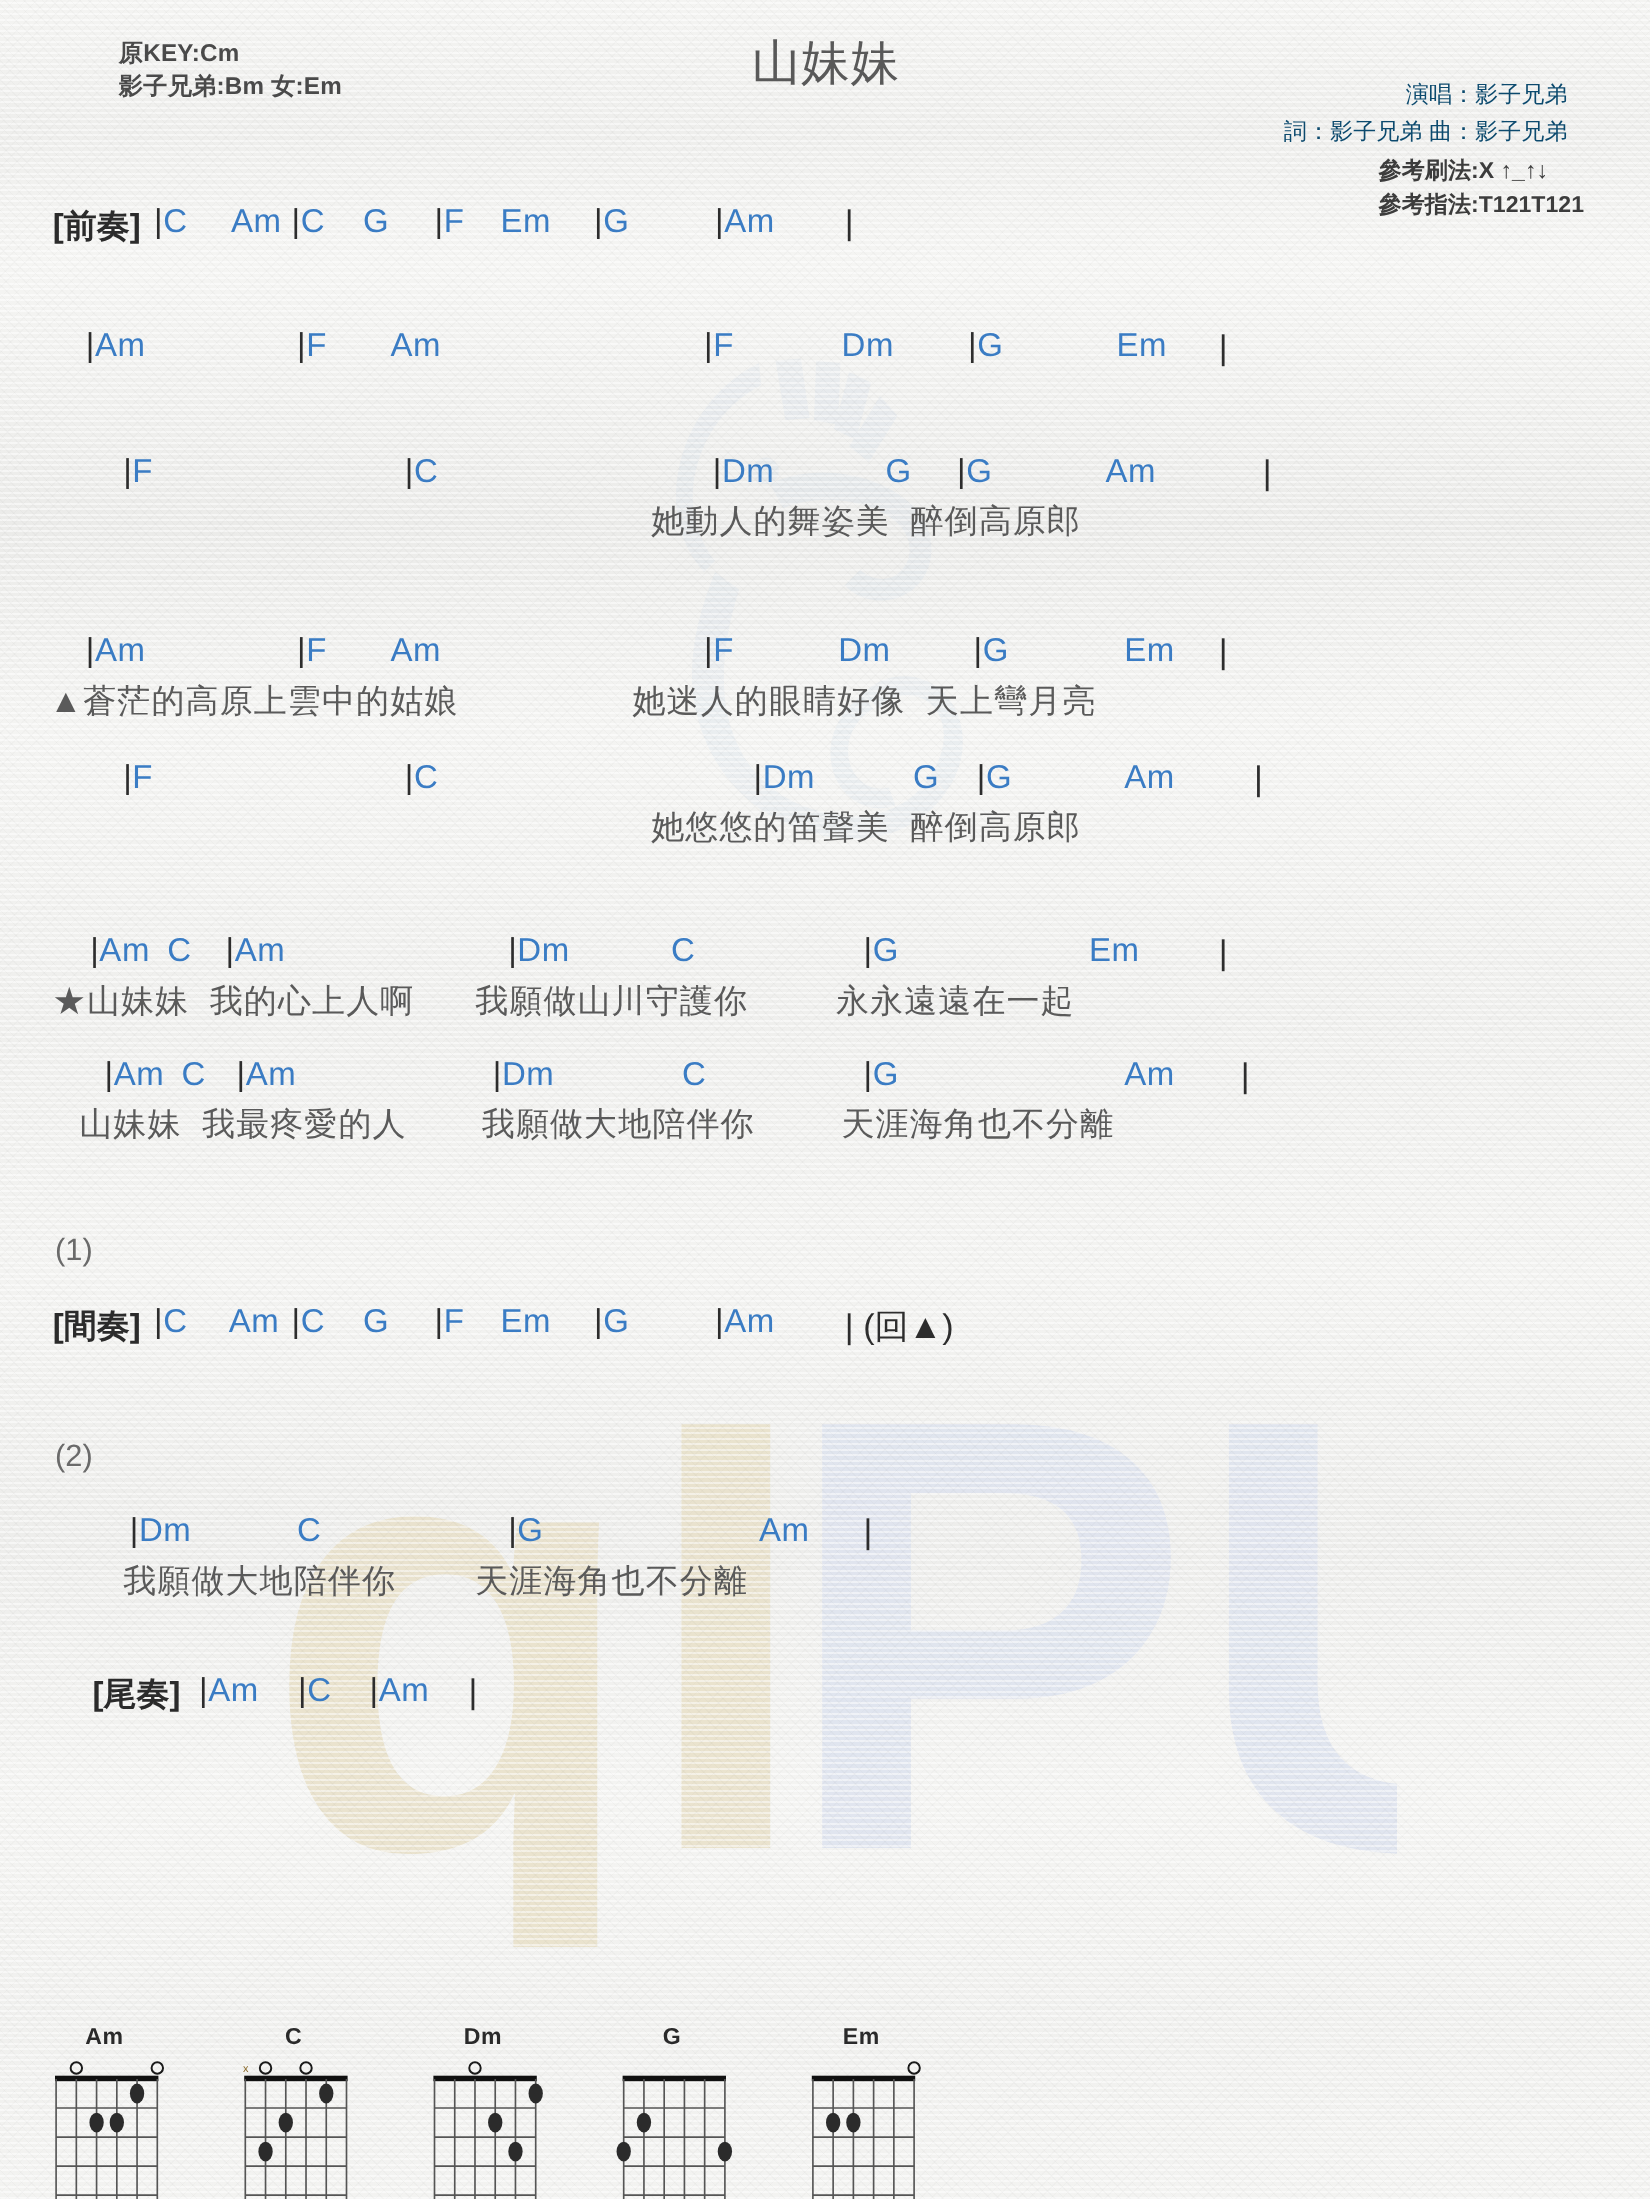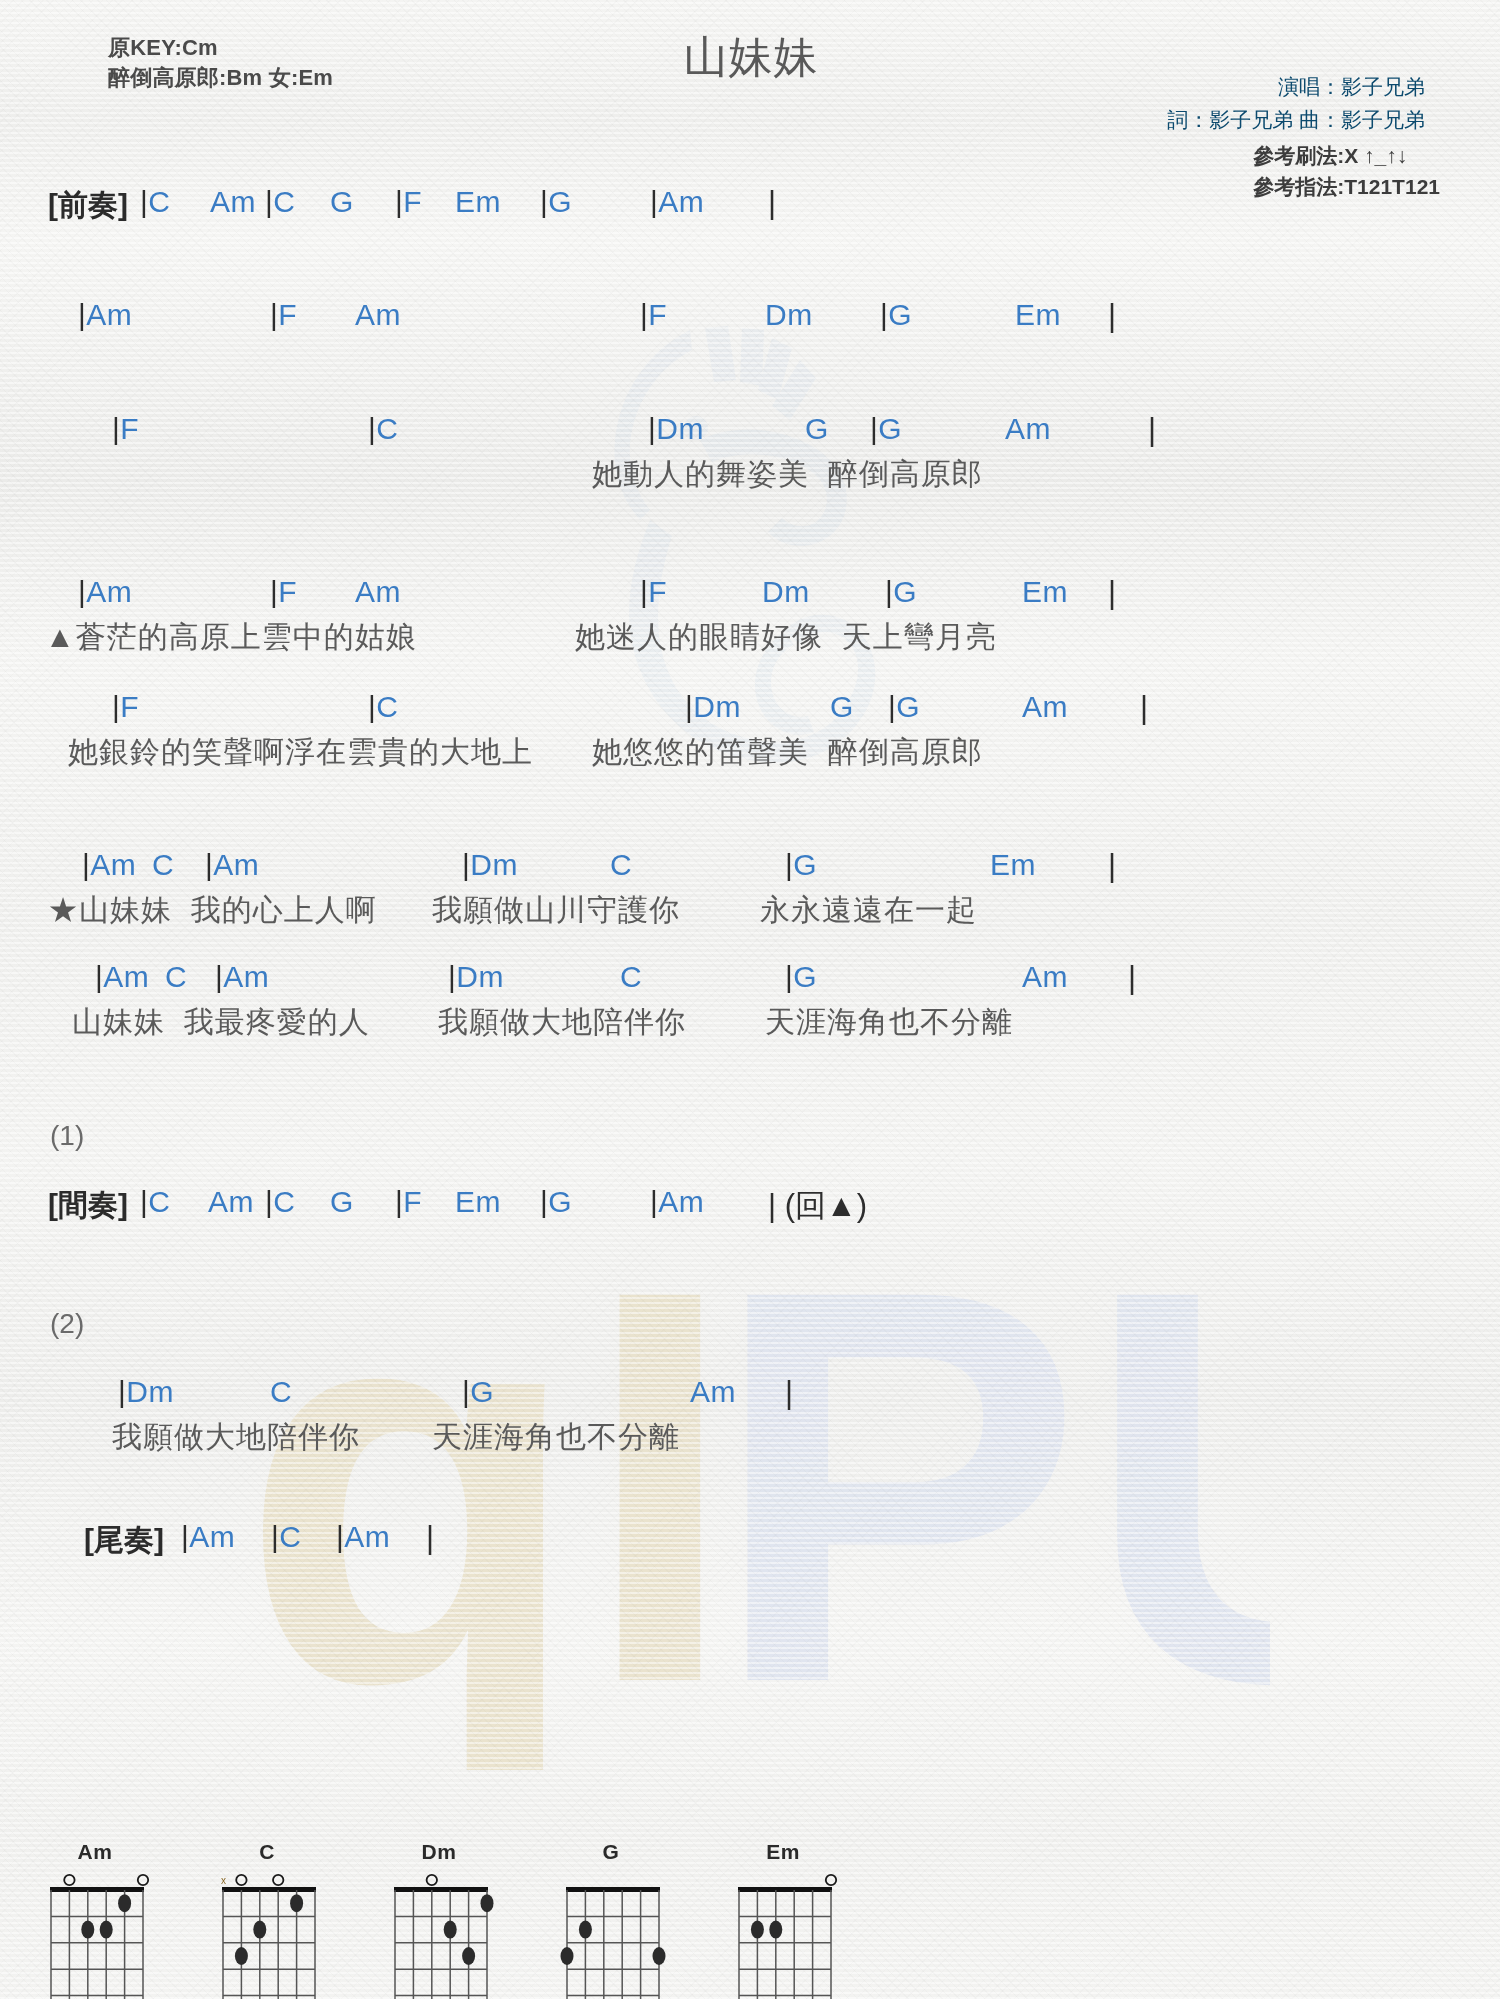--- a/index.html
+++ b/index.html
@@ -187,21 +187,21 @@
     <text x="470" y="470" font-family="'Liberation Sans', sans-serif" font-size="560" font-weight="700" fill="#dfe4ef" opacity="0.9">PU</text>
   </g>
 </svg>
 
 <div class="paper-texture"></div>
 
 <div class="content">
 
   <div class="key-block">
     <div>原KEY:Cm</div>
-    <div>醉倒高原郎:Bm 女:Em</div>
+    <div>影子兄弟:Bm 女:Em</div>
   </div>
 
   <div class="title">山妹妹</div>
 
   <div class="credits">
     <div>演唱：影子兄弟</div>
     <div>詞：影子兄弟  曲：影子兄弟</div>
   </div>
 
   <div class="tech">
@@ -219,21 +219,21 @@
       <div class="sysrow" style="top: 412px;">
         <div class="chordline"><span class="tok chord" style="left: 112px;"><span style="color:#2d2d2d">|</span>F</span><span class="tok chord" style="left: 368px;"><span style="color:#2d2d2d">|</span>C</span><span class="tok chord" style="left: 648px;"><span style="color:#2d2d2d">|</span>Dm</span><span class="tok chord" style="left: 805px;">G</span><span class="tok chord" style="left: 870px;"><span style="color:#2d2d2d">|</span>G</span><span class="tok chord" style="left: 1005px;">Am</span><span class="tok bar" style="left: 1148px;">|</span></div>
         <div class="lyricline"><span class="tok lyric" style="left: 592px;">她動人的舞姿美  醉倒高原郎</span></div>
       </div>
       <div class="sysrow" style="top: 575px;">
         <div class="chordline"><span class="tok chord" style="left: 78px;"><span style="color:#2d2d2d">|</span>Am</span><span class="tok chord" style="left: 270px;"><span style="color:#2d2d2d">|</span>F</span><span class="tok chord" style="left: 355px;">Am</span><span class="tok chord" style="left: 640px;"><span style="color:#2d2d2d">|</span>F</span><span class="tok chord" style="left: 762px;">Dm</span><span class="tok chord" style="left: 885px;"><span style="color:#2d2d2d">|</span>G</span><span class="tok chord" style="left: 1022px;">Em</span><span class="tok bar" style="left: 1108px;">|</span></div>
         <div class="lyricline"><span class="tok lyric" style="left: 45px;">▲蒼茫的高原上雲中的姑娘</span><span class="tok lyric" style="left: 575px;">她迷人的眼睛好像  天上彎月亮</span></div>
       </div>
       <div class="sysrow" style="top: 690px;">
         <div class="chordline"><span class="tok chord" style="left: 112px;"><span style="color:#2d2d2d">|</span>F</span><span class="tok chord" style="left: 368px;"><span style="color:#2d2d2d">|</span>C</span><span class="tok chord" style="left: 685px;"><span style="color:#2d2d2d">|</span>Dm</span><span class="tok chord" style="left: 830px;">G</span><span class="tok chord" style="left: 888px;"><span style="color:#2d2d2d">|</span>G</span><span class="tok chord" style="left: 1022px;">Am</span><span class="tok bar" style="left: 1140px;">|</span></div>
-        <div class="lyricline"><span class="tok lyric" style="left: 68px;">她銀鈴的笑聲啊浮在雲貴的大地上</span><span class="tok lyric" style="left: 592px;">她悠悠的笛聲美  醉倒高原郎</span></div>
+        <div class="lyricline"><span class="tok lyric" style="left: 592px;">她悠悠的笛聲美  醉倒高原郎</span></div>
       </div>
       <div class="sysrow" style="top: 848px;">
         <div class="chordline"><span class="tok chord" style="left: 82px;"><span style="color:#2d2d2d">|</span>Am</span><span class="tok chord" style="left: 152px;">C</span><span class="tok chord" style="left: 205px;"><span style="color:#2d2d2d">|</span>Am</span><span class="tok chord" style="left: 462px;"><span style="color:#2d2d2d">|</span>Dm</span><span class="tok chord" style="left: 610px;">C</span><span class="tok chord" style="left: 785px;"><span style="color:#2d2d2d">|</span>G</span><span class="tok chord" style="left: 990px;">Em</span><span class="tok bar" style="left: 1108px;">|</span></div>
         <div class="lyricline"><span class="tok lyric" style="left: 48px;">★山妹妹  我的心上人啊</span><span class="tok lyric" style="left: 432px;">我願做山川守護你</span><span class="tok lyric" style="left: 760px;">永永遠遠在一起</span></div>
       </div>
       <div class="sysrow" style="top: 960px;">
         <div class="chordline"><span class="tok chord" style="left: 95px;"><span style="color:#2d2d2d">|</span>Am</span><span class="tok chord" style="left: 165px;">C</span><span class="tok chord" style="left: 215px;"><span style="color:#2d2d2d">|</span>Am</span><span class="tok chord" style="left: 448px;"><span style="color:#2d2d2d">|</span>Dm</span><span class="tok chord" style="left: 620px;">C</span><span class="tok chord" style="left: 785px;"><span style="color:#2d2d2d">|</span>G</span><span class="tok chord" style="left: 1022px;">Am</span><span class="tok bar" style="left: 1128px;">|</span></div>
         <div class="lyricline"><span class="tok lyric" style="left: 72px;">山妹妹  我最疼愛的人</span><span class="tok lyric" style="left: 438px;">我願做大地陪伴你</span><span class="tok lyric" style="left: 765px;">天涯海角也不分離</span></div>
       </div>
       <div class="sysrow" style="top: 1185px;">

